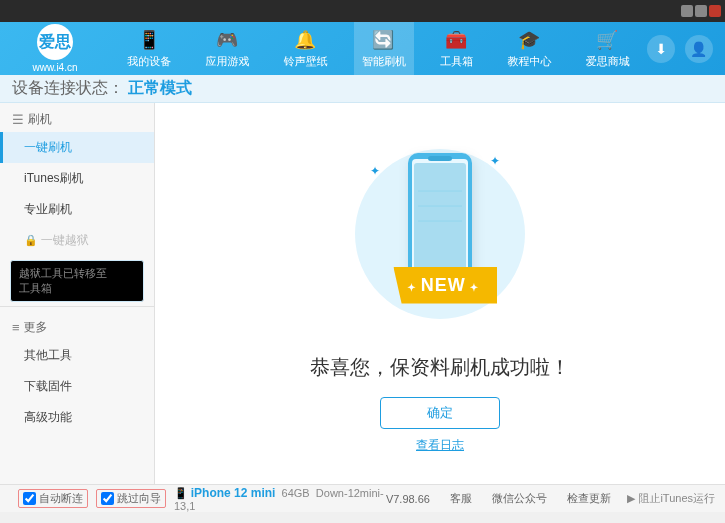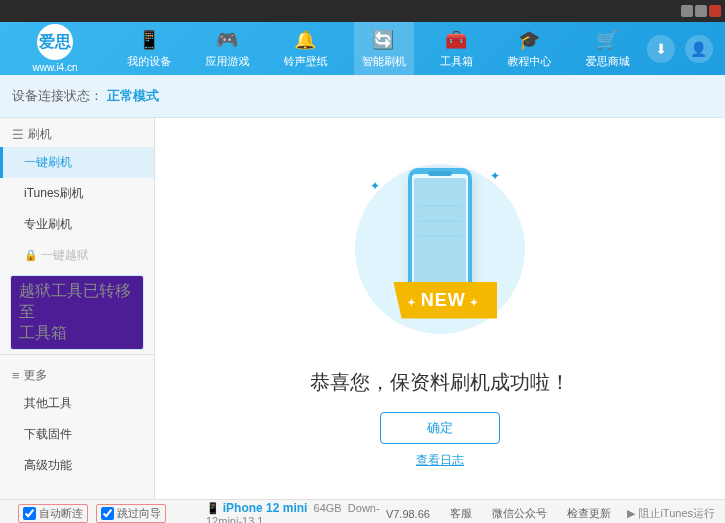--- a/index.html
+++ b/index.html
@@ -83,27 +83,27 @@
       border-radius: 50%;
       background: rgba(255,255,255,0.2);
       display: flex; align-items: center; justify-content: center;
       color: #fff;
       cursor: pointer;
       font-size: 14px;
     }
 
     
     .status-bar {
-      height: 43px;
+      height: 28px;
       background: #e8f4fb;
       border-bottom: 1px solid #d0e8f5;
       display: flex;
       align-items: center;
       padding: 0 12px;
-      font-size: 13px;
+      font-size: 16px;
       color: #666;
       text-align: center;
     }
     .status-bar .status-label { color: #666; }
     .status-bar .status-value { color: #1e9de0; font-weight: bold; margin-left: 4px; }
 
     
     .main-layout {
       display: flex;
       height: calc(523px - 22px - 64px - 28px - 28px);
@@ -143,25 +143,25 @@
     }
 
     .sidebar-divider {
       height: 1px;
       background: #e0e0e0;
       margin: 4px 0;
     }
 
     .sidebar-note {
       margin: 4px 10px;
-      background: #4c1d95;
+      background: #000000;
       border: 1px solid #cce8f8;
       border-radius: 3px;
       padding: 5px 8px;
-      font-size: 16px;
+      font-size: 11px;
       color: #888;
     }
     .sidebar-grayed {
       padding: 7px 12px 7px 24px;
       color: #bbb;
       font-size: 12px;
       display: flex;
       align-items: center;
     }
     .sidebar-grayed .lock-icon { margin-right: 3px; font-size: 11px; }
@@ -281,21 +281,20 @@
       align-items: center;
       gap: 3px;
       border: 1px solid #e88;
       padding: 1px 4px;
       border-radius: 2px;
       cursor: pointer;
     }
     .checkbox-item input { margin: 0; }
     .device-info {
       flex: 1;
-      margin-left: 32px;
     }
     .device-name {
       color: #1e9de0;
       font-weight: bold;
       font-size: 12px;
     }
     .device-sub {
       color: #888;
       font-size: 11px;
     }

